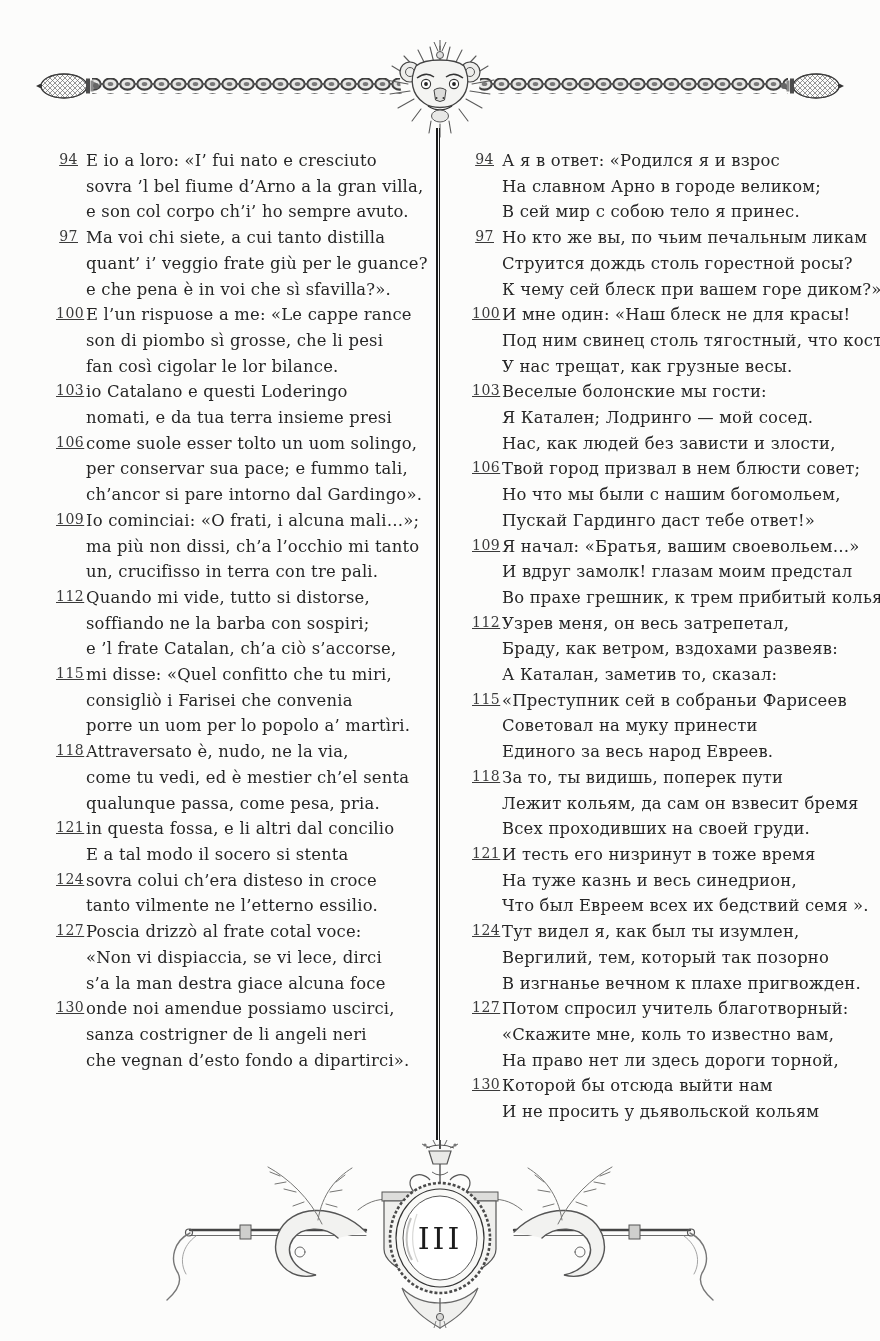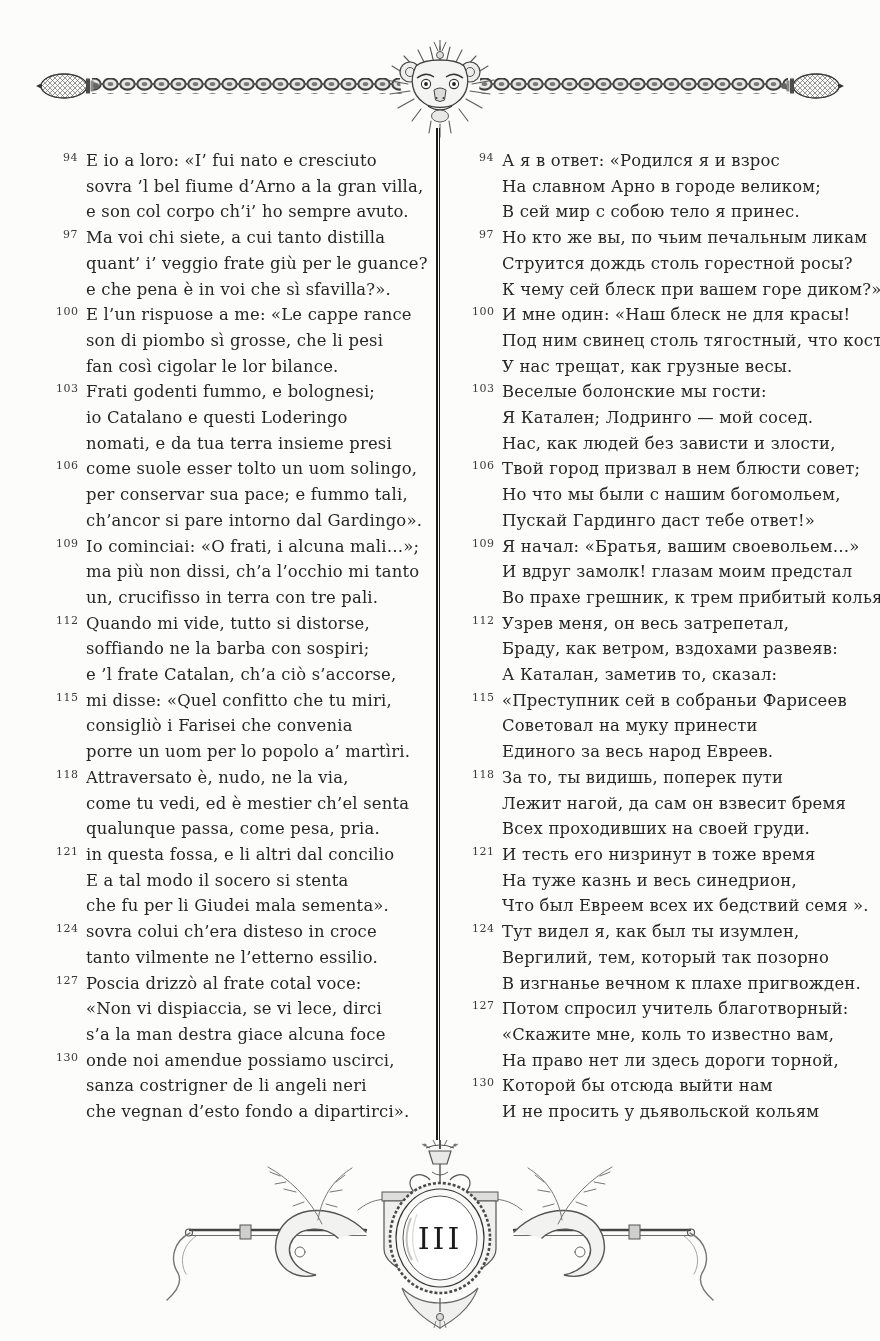--- a/index.html
+++ b/index.html
@@ -11,21 +11,21 @@
   .page{position:absolute;inset:0;}
   .header-ornament{position:absolute;left:0;top:28px;width:880px;height:112px;}
   .column-divider{position:absolute;left:436px;top:128px;width:2px;height:1012px;background:#1b1b1b;}
   .column-divider::after{content:"";position:absolute;left:3px;top:0;bottom:0;width:1px;background:#222;}
   .col{position:absolute;top:148px;}
   .col-it{left:56px;width:376px;}
   .col-ru{left:472px;width:402px;}
   .tercet{position:relative;}
   .tercet .num{
     position:absolute;left:0;top:3px;width:22px;text-align:right;
-    font-size:11px;color:#3a3a3a;letter-spacing:.5px;
+    font-size:14px;color:#3a3a3a;letter-spacing:.5px;text-decoration:underline;
   }
   .tercet .line{
     margin-left:30px;font-size:16.4px;line-height:25.7px;
     white-space:nowrap;color:#262626;letter-spacing:.2px;
   }
   .footer-ornament{position:absolute;left:130px;top:1140px;width:620px;height:200px;}
   svg text.pageno{
     font-family:"DejaVu Serif","Liberation Serif",serif;
     font-size:30px;letter-spacing:3px;fill:#1c1c1c;
   }
@@ -138,21 +138,20 @@
 
       <div class="tercet">
         <span class="num">100</span>
         <div class="line">E l’un rispuose a me: «Le cappe rance</div>
         <div class="line">son di piombo sì grosse, che li pesi</div>
         <div class="line">fan così cigolar le lor bilance.</div>
       </div>
 
       <div class="tercet">
         <span class="num">103</span>
-        <div class="line">Frati godenti fummo, e bolognesi;</div>
         <div class="line">io Catalano e questi Loderingo</div>
         <div class="line">nomati, e da tua terra insieme presi</div>
       </div>
 
       <div class="tercet">
         <span class="num">106</span>
         <div class="line">come suole esser tolto un uom solingo,</div>
         <div class="line">per conservar sua pace; e fummo tali,</div>
         <div class="line">ch’ancor si pare intorno dal Gardingo».</div>
       </div>
@@ -182,21 +181,20 @@
         <span class="num">118</span>
         <div class="line">Attraversato è, nudo, ne la via,</div>
         <div class="line">come tu vedi, ed è mestier ch’el senta</div>
         <div class="line">qualunque passa, come pesa, pria.</div>
       </div>
 
       <div class="tercet">
         <span class="num">121</span>
         <div class="line">in questa fossa, e li altri dal concilio</div>
         <div class="line">E a tal modo il socero si stenta</div>
-        <div class="line">che fu per li Giudei mala sementa».</div>
       </div>
 
       <div class="tercet">
         <span class="num">124</span>
         <div class="line">sovra colui ch’era disteso in croce</div>
         <div class="line">tanto vilmente ne l’etterno essilio.</div>
       </div>
 
       <div class="tercet">
         <span class="num">127</span>
@@ -267,21 +265,21 @@
       <div class="tercet">
         <span class="num">115</span>
         <div class="line">«Преступник сей в собраньи Фарисеев</div>
         <div class="line">Советовал на муку принести</div>
         <div class="line">Единого за весь народ Евреев.</div>
       </div>
 
       <div class="tercet">
         <span class="num">118</span>
         <div class="line">За то, ты видишь, поперек пути</div>
-        <div class="line">Лежит нагой, да сам он взвесит бремя</div>
+        <div class="line">Лежит кольям, да сам он взвесит бремя</div>
         <div class="line">Всех проходивших на своей груди.</div>
       </div>
 
       <div class="tercet">
         <span class="num">121</span>
         <div class="line">И тесть его низринут в тоже время</div>
         <div class="line">На туже казнь и весь синедрион,</div>
         <div class="line">Что был Евреем всех их бедствий семя ».</div>
       </div>
 

